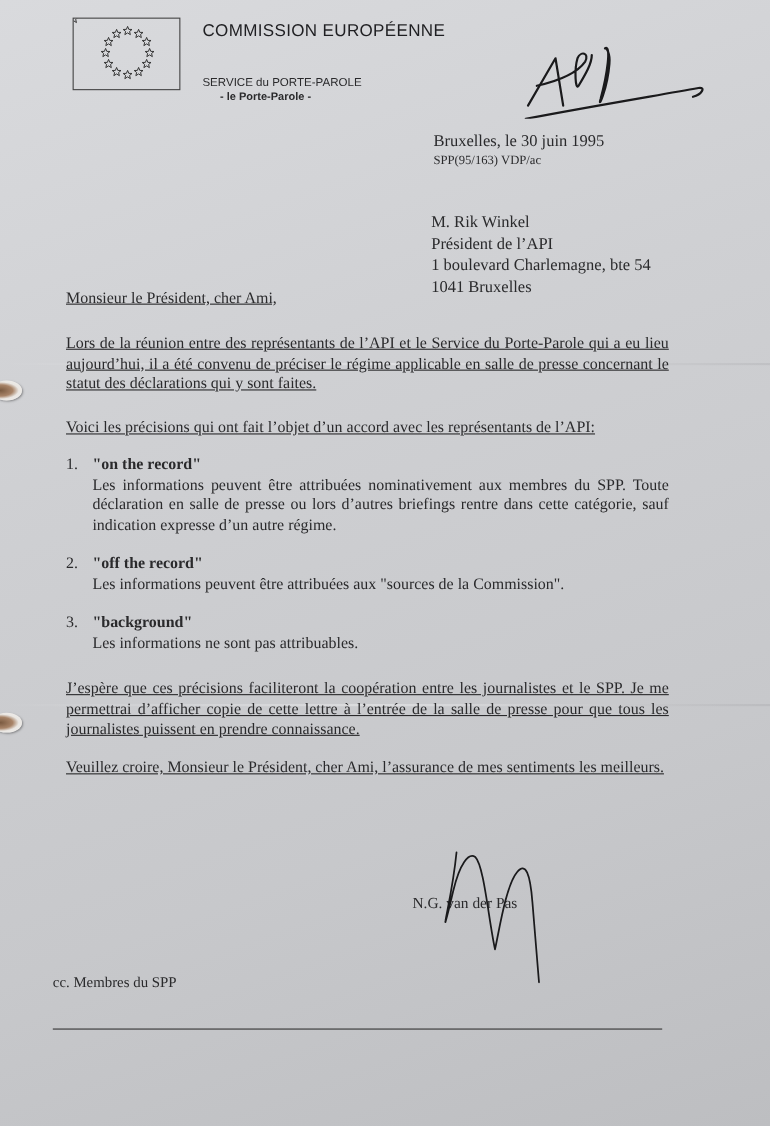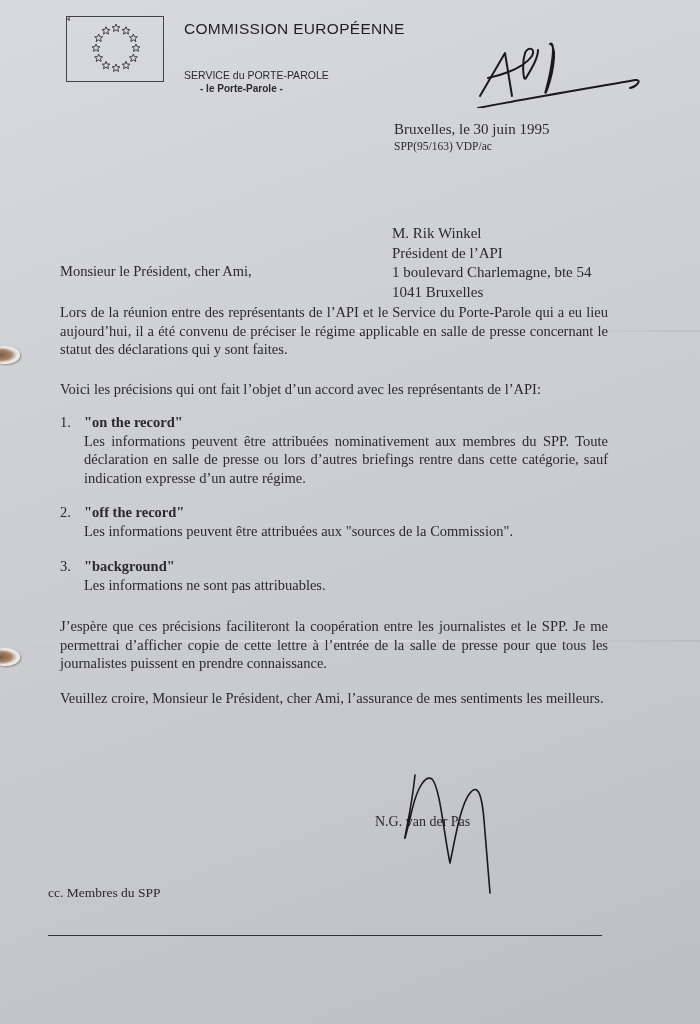--- a/index.html
+++ b/index.html
@@ -21,23 +21,23 @@
       border: 1px solid #444; box-sizing: border-box;
     }
     .logo-box svg { position: absolute; left: 0; top: 0; }
     .sans { font-family: "Liberation Sans", "DejaVu Sans", sans-serif; }
     .org-name { position: absolute; left: 184px; top: 20px; font-size: 15.5px; letter-spacing: 0.3px; color: #1f1f22; }
     .service { position: absolute; left: 184px; top: 69px; font-size: 10.5px; color: #2a2a2c; }
     .service-sub { position: absolute; left: 200px; top: 83px; font-size: 10px; font-weight: bold; color: #2a2a2c; }
     .handwriting { position: absolute; left: 470px; top: 38px; }
     .place-date { position: absolute; left: 394px; top: 121px; font-size: 15px; }
     .ref { position: absolute; left: 394px; top: 140px; font-size: 11.5px; }
-    .recipient { position: absolute; left: 392px; top: 193px; font-size: 15px; line-height: 19.5px; margin-top: 31px; }
+    .recipient { position: absolute; left: 392px; top: 193px; font-size: 15px; line-height: 19.5px; }
     .recipient div { white-space: nowrap; }
-    .body-text { position: absolute; left: 60px; width: 548px; font-size: 14.5px; line-height: 18.5px; text-align: justify; }
+    .body-text { position: absolute; left: 60px; width: 548px; font-size: 14.5px; line-height: 18.5px; text-align: justify; text-decoration: underline; }
     .greeting { top: 262px; }
     .para1 { top: 303px; }
     .para2 { top: 380px; }
     .list-item { position: absolute; left: 60px; width: 548px; font-size: 14.5px; line-height: 18.5px; }
     .list-num { position: absolute; left: 0; top: 0; }
     .list-term { position: absolute; left: 24px; top: 0; font-weight: bold; }
     .list-desc { position: absolute; left: 24px; top: 18.5px; width: 524px; text-align: justify; }
     .item1 { top: 413px; }
     .item2 { top: 503px; }
     .item3 { top: 557px; }

